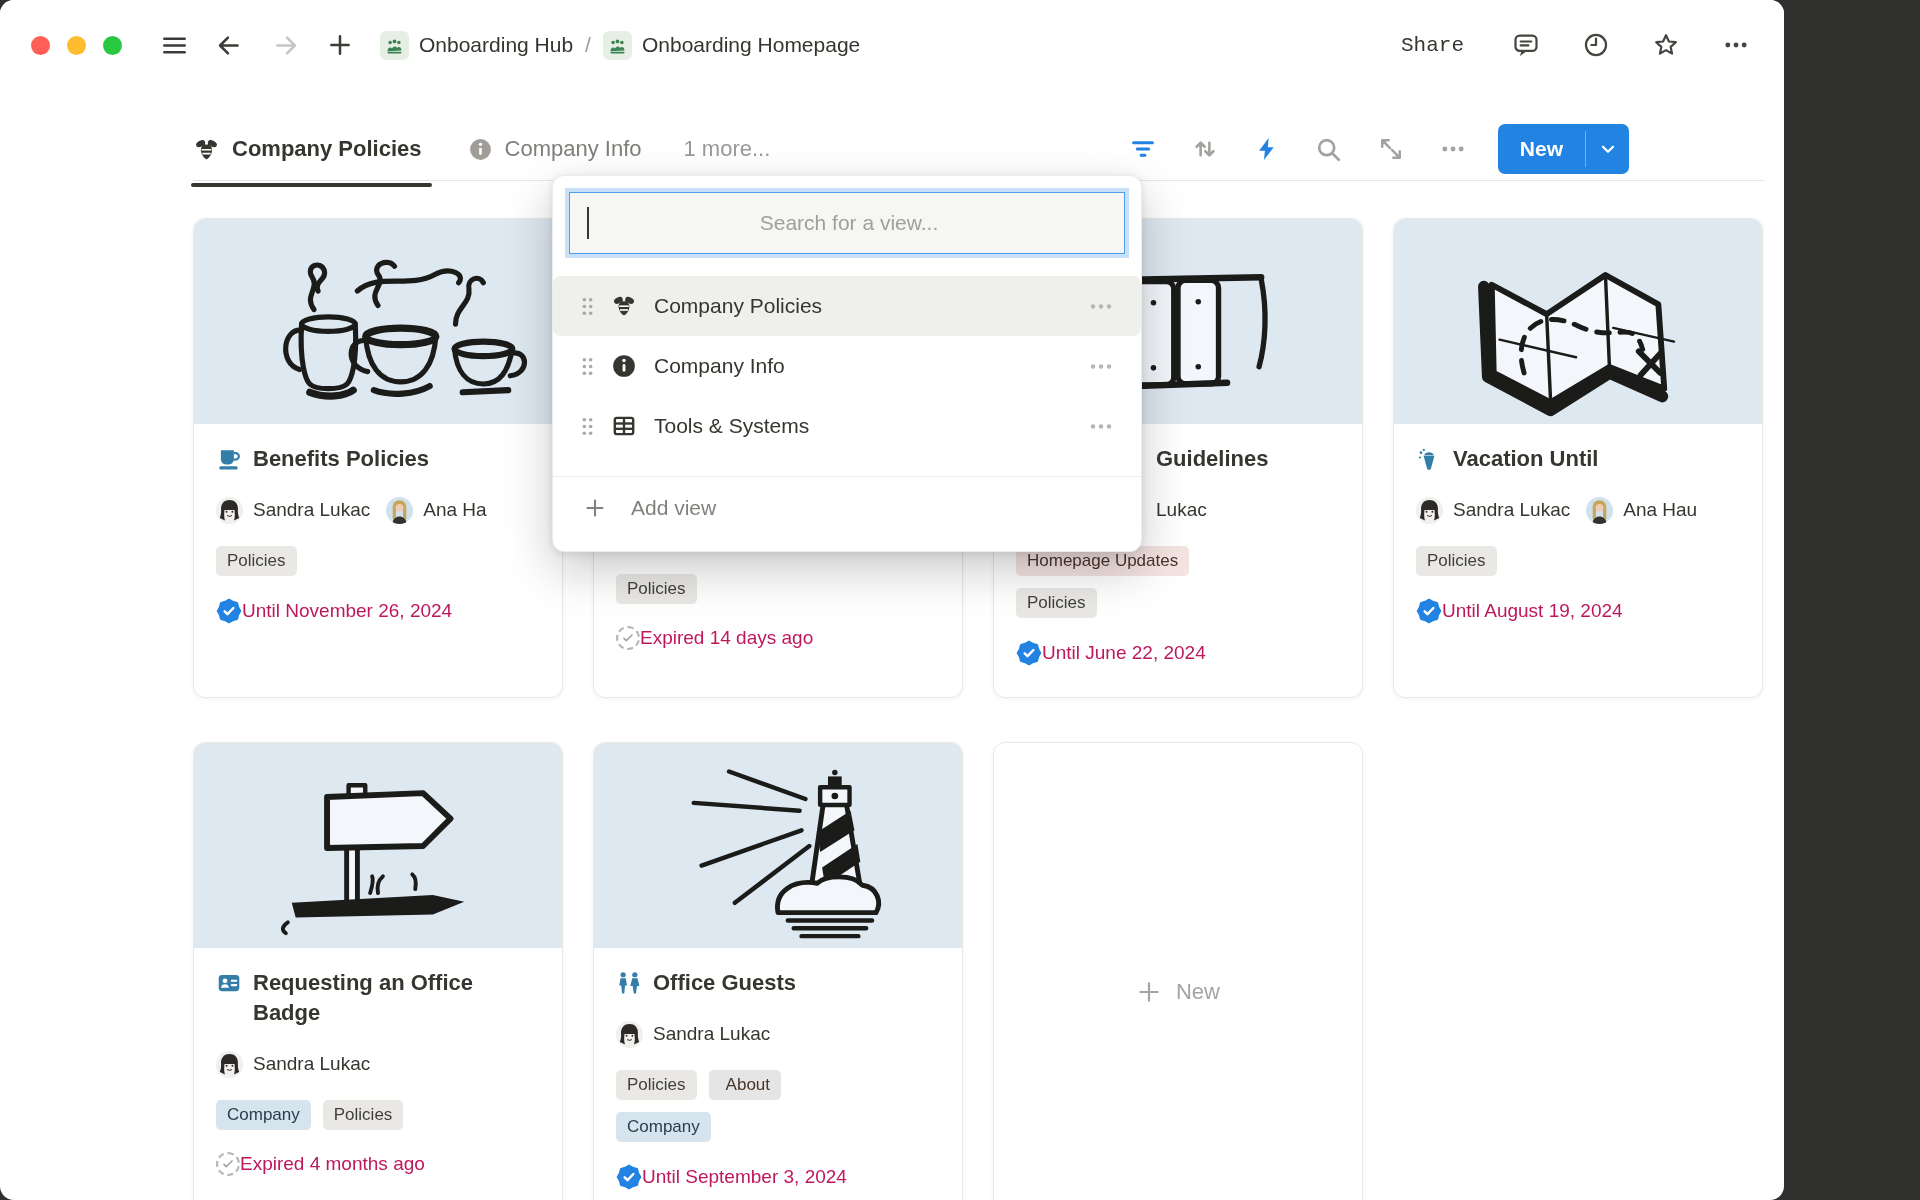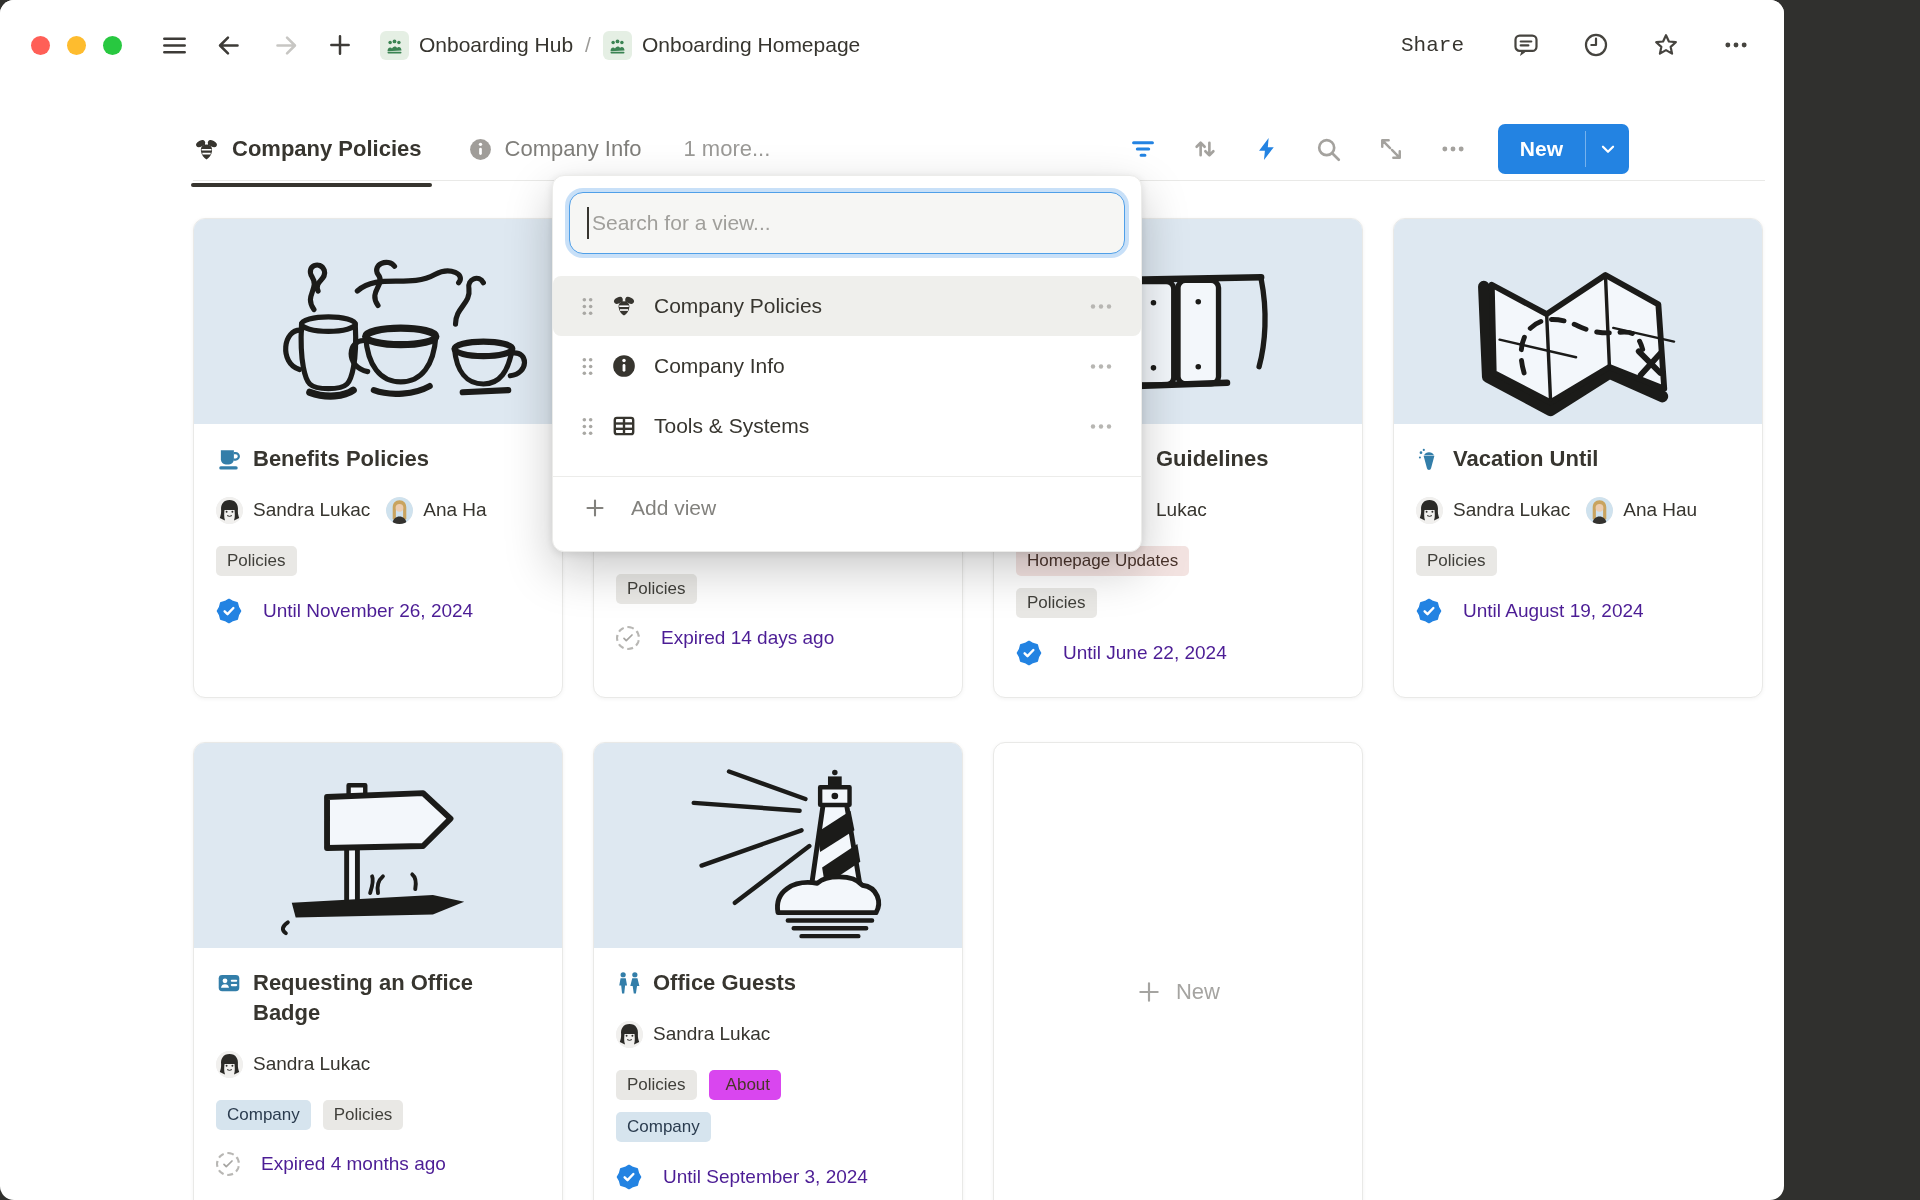--- a/index.html
+++ b/index.html
@@ -54,34 +54,34 @@
   .card-body{padding:20px 22px;display:flex;flex-direction:column;gap:22px;}
   .card-title{display:flex;align-items:flex-start;gap:11px;font-size:22px;font-weight:700;line-height:30px;color:#37352f;}
   .ct-icon{flex:0 0 auto;width:26px;height:26px;margin-top:2px;color:#337ea9;}
   .person-row{display:flex;align-items:center;gap:10px;font-size:19px;color:#37352f;white-space:nowrap;margin-right:-22px;overflow:hidden;height:28px;}
   .avatar{flex:0 0 auto;width:27px;height:27px;border-radius:50%;overflow:hidden;box-shadow:0 0 0 1px rgba(0,0,0,0.08) inset;}
   .person-name{margin-right:6px;}
   .tag-rows{display:flex;flex-direction:column;gap:12px;}
   .tag-row{display:flex;gap:12px;}
   .tag{display:inline-block;padding:3px 11px;border-radius:5px;font-size:17px;line-height:24px;background:#e9e8e5;color:#41403b;white-space:nowrap;}
   .tag-blue{background:#d6e4ee;color:#2b3c4f;}
-  .tag-yellow{background:#d946ef;color:#4a3627;padding-left:17px;}
+  .tag-yellow{background:#e5e5e5;color:#4a3627;padding-left:17px;}
   .tag-pink{background:#f3e3e1;color:#4a342c;}
-  .status-row{display:flex;align-items:center;gap:21px;font-size:19px;color:#4c1d95;white-space:nowrap;}
+  .status-row{display:flex;align-items:center;gap:0;font-size:19px;color:#be185d;white-space:nowrap;}
   .seal{flex:0 0 auto;width:26px;height:26px;}
   .dashed-check{flex:0 0 auto;width:24px;height:24px;border:2px dashed #b8b7b4;border-radius:50%;box-sizing:border-box;display:flex;align-items:center;justify-content:center;color:#a6a5a2;}
   .occluded-spacer{height:108px;}
   .indent-hidden{padding-left:140px;}
   .new-card-inner{display:flex;align-items:center;gap:14px;color:#a5a4a1;font-size:22px;margin-top:-20px;}
   .new-card-inner .np-icon{color:#a5a4a1;}
 
   
   .view-menu{position:absolute;left:552px;top:175px;width:590px;box-sizing:border-box;background:#fff;border:1px solid #ececea;border-radius:12px;box-shadow:0 18px 48px rgba(15,15,15,0.22),0 2px 8px rgba(15,15,15,0.1);padding:16px 0 12px 0;z-index:50;}
   .vm-search{position:relative;margin:0 16px;}
-  .vm-search input{width:100%;box-sizing:border-box;height:62px;border-radius:14px;border:1.5px solid #4f9fe8;box-shadow:0 0 0 4px rgba(35,131,226,0.25);background:#f6f6f4;font-size:21px;font-family:inherit;color:#37352f;padding:0 18px 0 22px;outline:none;}
+  .vm-search input{width:100%;box-sizing:border-box;height:62px;border-radius:0;border:1.5px solid #4f9fe8;box-shadow:0 0 0 4px rgba(35,131,226,0.25);background:#f6f6f4;font-size:21px;font-family:inherit;color:#37352f;padding:0 18px 0 22px;outline:none;text-align:center;}
   .vm-search input::placeholder{color:#a09f9b;}
   .vm-caret{position:absolute;left:18px;top:15px;width:2px;height:32px;background:#37352f;}
   .vm-list{margin-top:22px;display:flex;flex-direction:column;}
   .vm-row{height:60px;display:flex;align-items:center;gap:17px;padding:0 28px;font-size:21px;color:#37352f;cursor:default;}
   .vm-row.selected{background:#efefec;border-radius:8px;}
   .vm-row .vm-label{flex:1;}
   .vm-icon{width:26px;height:26px;color:#37352f;display:flex;align-items:center;justify-content:center;}
   .drag-handle{color:#a9a8a4;display:flex;align-items:center;}
   .row-more{border:none;background:transparent;padding:0;display:flex;align-items:center;color:#b7b6b2;cursor:default;}
   .vm-divider{height:1px;background:#ececea;margin:20px 0 0 0;}

